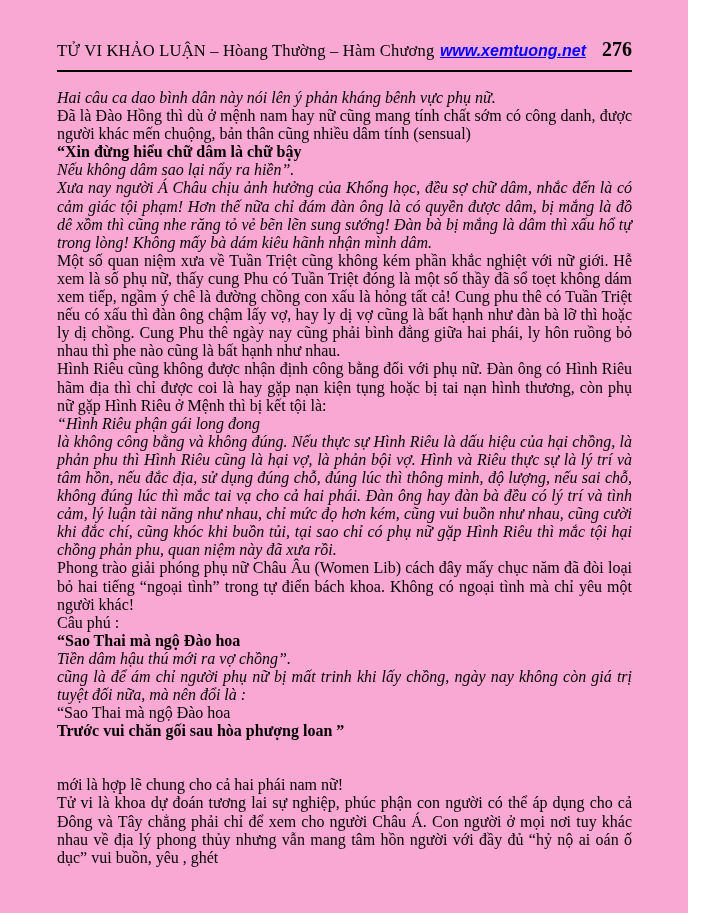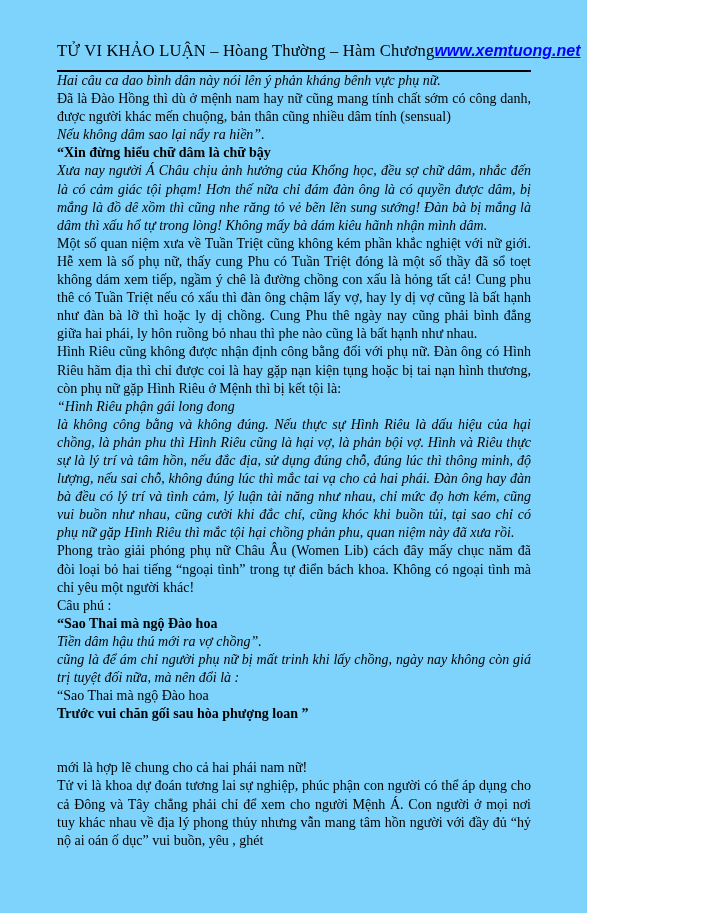--- a/index.html
+++ b/index.html
@@ -2,23 +2,23 @@
 <html lang="vi"><head>
 <meta charset="utf-8">
 <style>
   html, body {
     margin: 0;
     padding: 0;
     background: #ffffff;
   }
   .page {
     position: relative;
-    width: 587px;
+    width: 688px;
     height: 913px;
-    background: #7dd3fc;
+    background: #f9a8d4;
     box-sizing: border-box;
     padding: 38px 56px 0 57px;
     font-family: "Liberation Serif", "DejaVu Serif", serif;
     color: #000000;
     overflow: hidden;
   }
   .page-header {
     display: flex;
     align-items: baseline;
     border-bottom: 2px solid #000000;
@@ -41,21 +41,22 @@
     cursor: pointer;
     font-style: italic;
   }
   .page-number {
     font-size: 20px;
     font-weight: bold;
     min-width: 30px;
     text-align: left;
   }
   .doc-body {
-    font-size: 14px;
+    margin-top: 17px;
+    font-size: 16px;
     line-height: 18.1px;
     text-align: justify;
   }
   .para {
     margin: 0;
     padding: 0;
   }
   .para.italic { font-style: italic; }
   .para.bold   { font-weight: bold; }
   .para.gap-before { margin-top: 36px; }
@@ -65,30 +66,30 @@
 
 <div class="page">
   <header class="page-header">
     <span class="doc-title">TỬ VI KHẢO LUẬN – Hòang Thường – Hàm Chương</span>
     <a class="site-link" href="#" style="color: rgb(0, 0, 255);">www.xemtuong.net</a>
     <span class="page-number">276</span>
   </header>
   <main class="doc-body">
       <p class="para italic">Hai câu ca dao bình dân này nói lên ý phản kháng bênh vực phụ nữ.</p>
       <p class="para normal">Đã là Đào Hồng thì dù ở mệnh nam hay nữ cũng mang tính chất sớm có công danh, được người khác mến chuộng, bản thân cũng nhiều dâm tính (sensual)</p>
+      <p class="para bold">“Xin đừng hiểu chữ dâm là chữ bậy</p>
       <p class="para italic">Nếu không dâm sao lại nẩy ra hiền”.</p>
-      <p class="para bold">“Xin đừng hiểu chữ dâm là chữ bậy</p>
       <p class="para italic">Xưa nay người Á Châu chịu ảnh hưởng của Khổng học, đều sợ chữ dâm, nhắc đến là có cảm giác tội phạm! Hơn thế nữa chỉ đám đàn ông là có quyền được dâm, bị mắng là đồ dê xồm thì cũng nhe răng tỏ vẻ bẽn lẽn sung sướng! Đàn bà bị mắng là dâm thì xấu hổ tự trong lòng! Không mấy bà dám kiêu hãnh nhận mình dâm.</p>
       <p class="para normal">Một số quan niệm xưa về Tuần Triệt cũng không kém phần khắc nghiệt với nữ giới. Hễ xem là số phụ nữ, thấy cung Phu có Tuần Triệt đóng là một số thầy đã sổ toẹt không dám xem tiếp, ngầm ý chê là đường chồng con xấu là hỏng tất cả! Cung phu thê có Tuần Triệt nếu có xấu thì đàn ông chậm lấy vợ, hay ly dị vợ cũng là bất hạnh như đàn bà lỡ thì hoặc ly dị chồng. Cung Phu thê ngày nay cũng phải bình đẳng giữa hai phái, ly hôn ruồng bỏ nhau thì phe nào cũng là bất hạnh như nhau.</p>
       <p class="para normal">Hình Riêu cũng không được nhận định công bằng đối với phụ nữ. Đàn ông có Hình Riêu hãm địa thì chỉ được coi là hay gặp nạn kiện tụng hoặc bị tai nạn hình thương, còn phụ nữ gặp Hình Riêu ở Mệnh thì bị kết tội là:</p>
       <p class="para italic">“Hình Riêu phận gái long đong</p>
       <p class="para italic">là không công bằng và không đúng. Nếu thực sự Hình Riêu là dấu hiệu của hại chồng, là phản phu thì Hình Riêu cũng là hại vợ, là phản bội vợ. Hình và Riêu thực sự là lý trí và tâm hồn, nếu đắc địa, sử dụng đúng chỗ, đúng lúc thì thông minh, độ lượng, nếu sai chỗ, không đúng lúc thì mắc tai vạ cho cả hai phái. Đàn ông hay đàn bà đều có lý trí và tình cảm, lý luận tài năng như nhau, chỉ mức đọ hơn kém, cũng vui buồn như nhau, cũng cười khi đắc chí, cũng khóc khi buồn tủi, tại sao chỉ có phụ nữ gặp Hình Riêu thì mắc tội hại chồng phản phu, quan niệm này đã xưa rồi.</p>
       <p class="para normal">Phong trào giải phóng phụ nữ Châu Âu (Women Lib) cách đây mấy chục năm đã đòi loại bỏ hai tiếng “ngoại tình” trong tự điển bách khoa. Không có ngoại tình mà chỉ yêu một người khác!</p>
       <p class="para normal">Câu phú :</p>
       <p class="para bold">“Sao Thai mà ngộ Đào hoa</p>
       <p class="para italic">Tiền dâm hậu thú mới ra vợ chồng”.</p>
       <p class="para italic">cũng là để ám chỉ người phụ nữ bị mất trinh khi lấy chồng, ngày nay không còn giá trị tuyệt đối nữa, mà nên đổi là :</p>
       <p class="para normal">“Sao Thai mà ngộ Đào hoa</p>
       <p class="para bold">Trước vui chăn gối sau hòa phượng loan ”</p>
       <p class="para normal gap-before">mới là hợp lẽ chung cho cả hai phái nam nữ!</p>
-      <p class="para normal">Tử vi là khoa dự đoán tương lai sự nghiệp, phúc phận con người có thể áp dụng cho cả Đông và Tây chẳng phải chỉ để xem cho người Mệnh Á. Con người ở mọi nơi tuy khác nhau về địa lý phong thủy nhưng vẫn mang tâm hồn người với đầy đủ “hỷ nộ ai oán ố dục” vui buồn, yêu , ghét</p>
+      <p class="para normal">Tử vi là khoa dự đoán tương lai sự nghiệp, phúc phận con người có thể áp dụng cho cả Đông và Tây chẳng phải chỉ để xem cho người Châu Á. Con người ở mọi nơi tuy khác nhau về địa lý phong thủy nhưng vẫn mang tâm hồn người với đầy đủ “hỷ nộ ai oán ố dục” vui buồn, yêu , ghét</p>
     </main>
 </div>
 
 </body></html>

